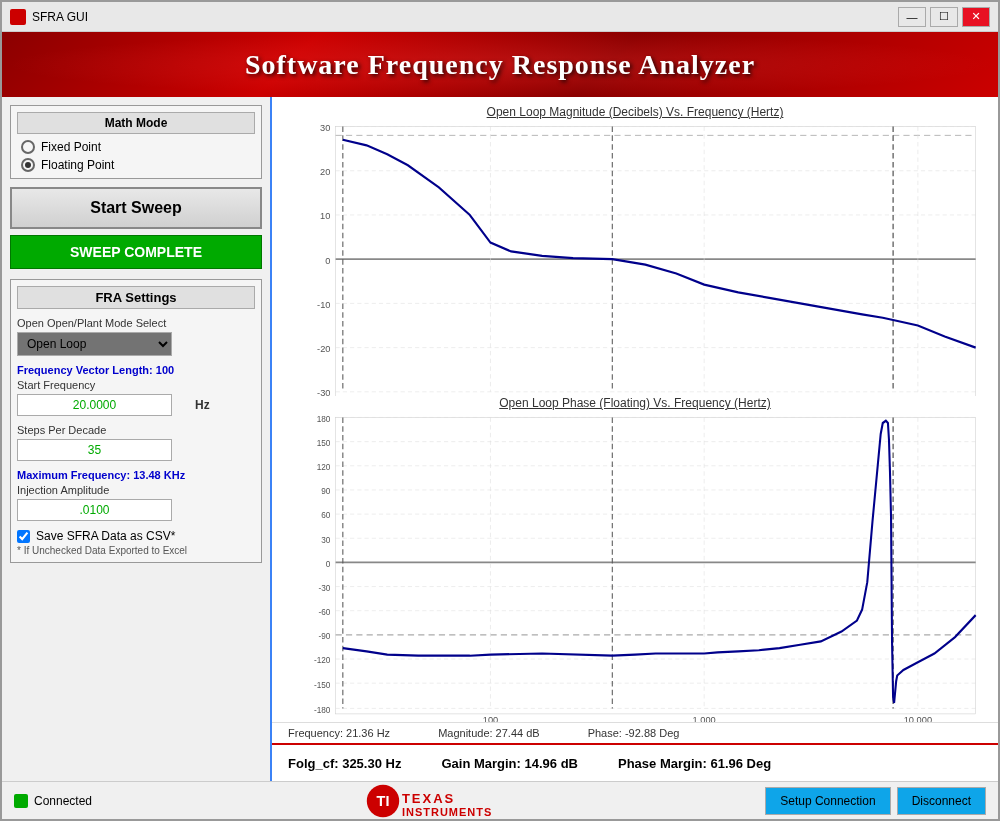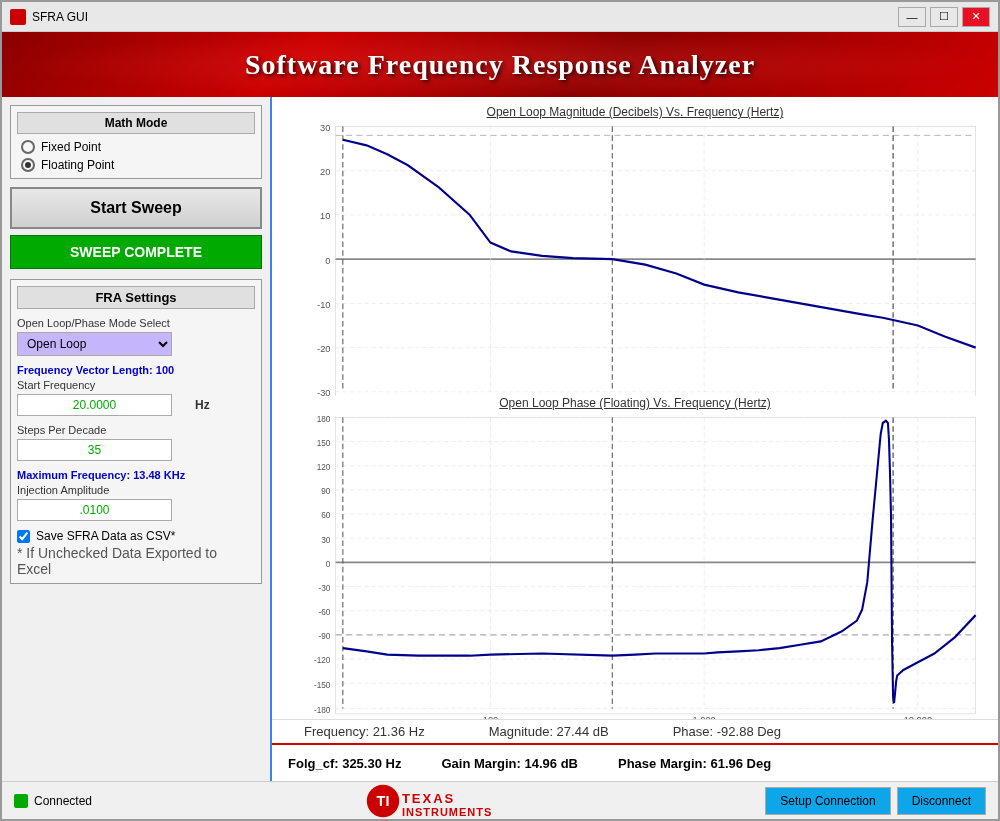--- a/index.html
+++ b/index.html
@@ -206,31 +206,31 @@
     .hz-label {
       font-size: 12px;
       color: #333;
       font-weight: bold;
     }
     .select-input {
       width: 155px;
       border: 1px solid #aaa;
       padding: 3px 5px;
       font-size: 12px;
-      background: #c4b5fd;
+      background: #737373;
       margin-bottom: 8px;
     }
     .checkbox-row {
       display: flex;
       align-items: center;
       gap: 6px;
       margin-top: 6px;
     }
     .csv-note {
-      font-size: 14px;
+      font-size: 10px;
       color: #555;
       margin-top: 2px;
     }
     .charts-area {
       flex: 1;
       padding: 8px 12px;
       display: flex;
       flex-direction: column;
       gap: 4px;
       overflow: hidden;
@@ -304,24 +304,23 @@
       gap: 6px;
     }
     .footer-btn {
       padding: 6px 14px;
       background: #0ea5e9;
       border: 1px solid #aaa;
       font-size: 12px;
       cursor: pointer;
     }
     .cursor-label {
-      font-size: 13px;
+      font-size: 11px;
       color: #333;
       padding: 2px 4px;
-      margin-left: 16px;
     }
   </style>
 </head>
 <body>
 
 <div class="window">
 
   <div class="title-bar">
     <div class="title-bar-icon"></div>
     <span class="title-bar-text">SFRA GUI</span>
@@ -357,21 +356,21 @@
       
       <button class="btn-start-sweep">Start Sweep</button>
 
       
       <div class="btn-sweep-complete">SWEEP COMPLETE</div>
 
       
       <div class="fra-settings-box">
         <div class="fra-settings-title">FRA Settings</div>
 
-        <div class="setting-label">Open Loop/Phase Mode Select</div>
+        <div class="setting-label">Open Open/Plant Mode Select</div>
         <select class="select-input">
           <option>Open Loop</option>
           <option>Plant Mode</option>
         </select>
 
         <div class="setting-label">
           <span>Frequency Vector Length:</span>
           <span style="color:#0000cc;font-weight:bold">100</span>
         </div>
 

